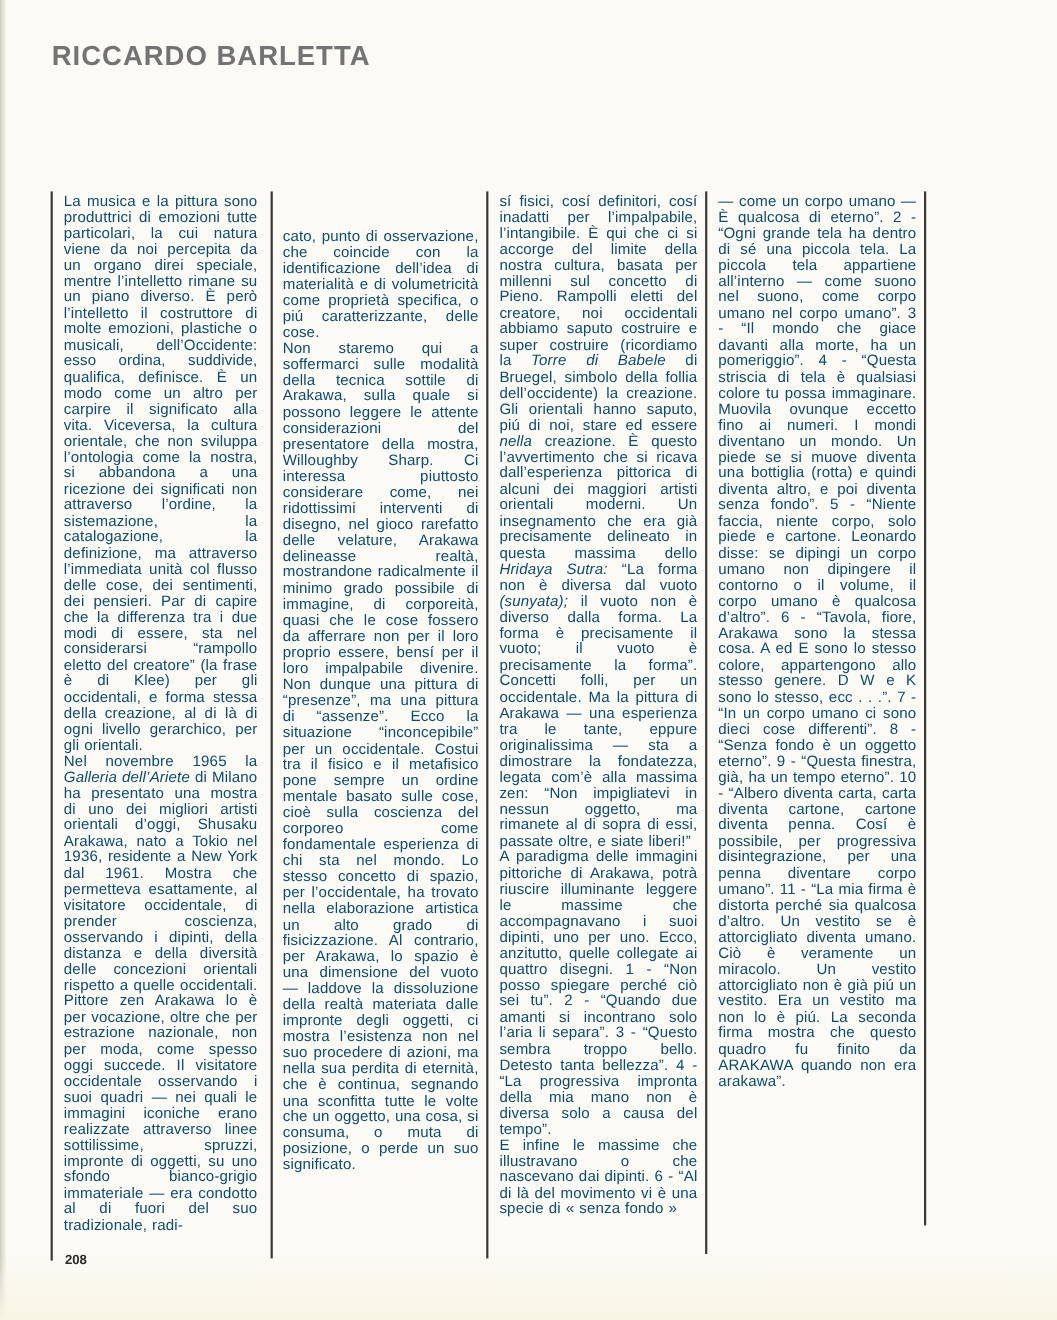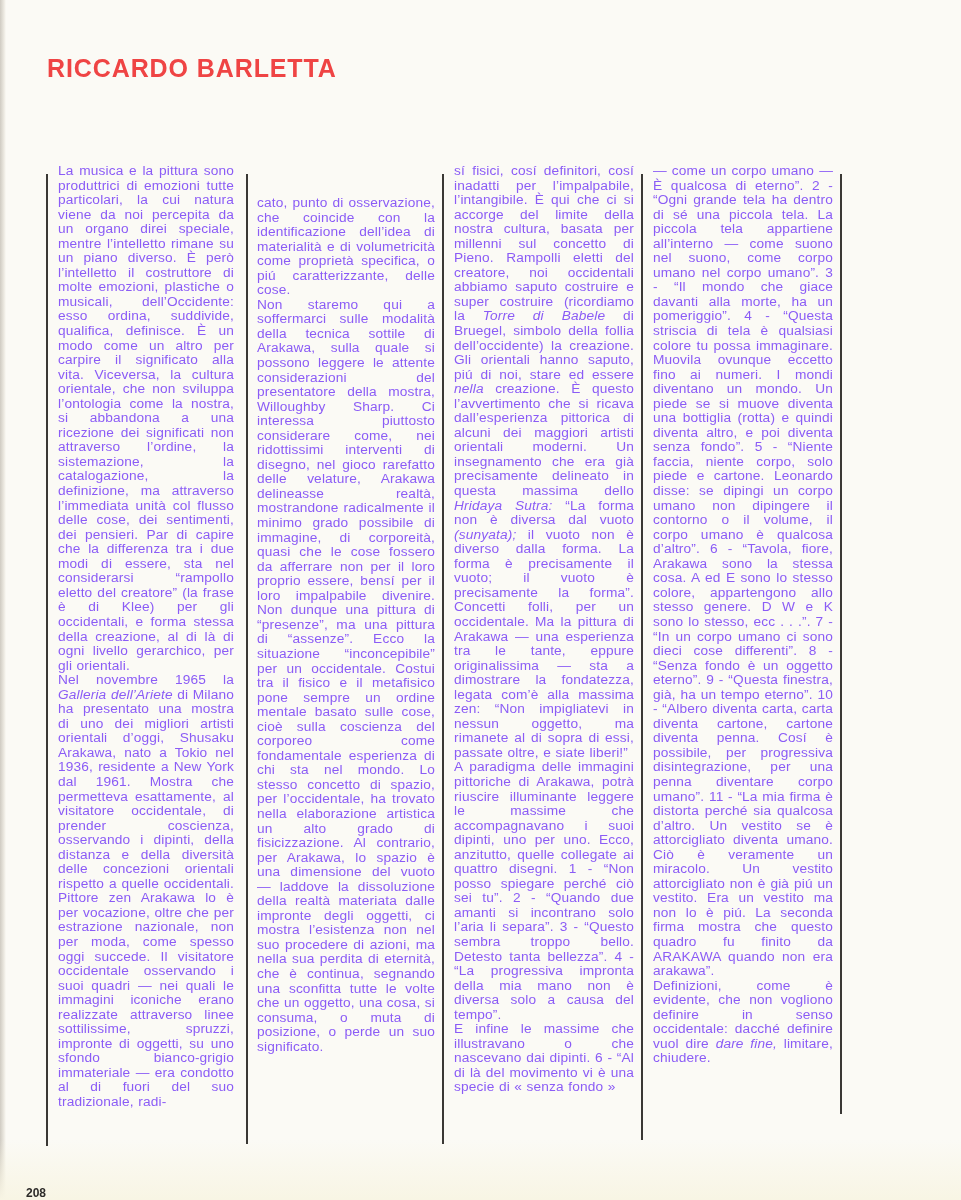--- a/index.html
+++ b/index.html
@@ -19,52 +19,51 @@
     }
     .header {
       position: absolute; left: 47px; top: 36px;
     }
     .author, .title {
       font-family: "Liberation Sans", sans-serif;
       font-weight: bold;
       font-size: 25px;
       line-height: 30px;
       letter-spacing: 0.9px;
-      color: #ef4444;
+      color: #737373;
       white-space: nowrap;
-      margin-top: 17px;
     }
     .col {
       position: absolute;
-      top: 164px;
+      top: 176px;
       font-size: 13.7px;
       line-height: 14.55px;
       text-align: justify;
       hyphens: manual;
-      color: #8b5cf6;
+      color: #0c4a6e;
       letter-spacing: 0.15px;
       word-spacing: 0.5px;
     }
     .col p { margin: 0; text-indent: 0; }
     .col p + p { margin-top: 0; }
     .c1 { left: 58px; width: 176px; }
     .c2 { left: 257px; width: 178px; margin-top: 32px; }
     .c3 { left: 454px; width: 180px; }
     .c4 { left: 653px; width: 180px; }
     .rule {
       position: absolute; width: 2px; background: #3a3835;
     }
     .r1 { left: 46px; top: 174px; height: 972px; }
     .r2 { left: 246px; top: 174px; height: 970px; }
     .r3 { left: 442px; top: 174px; height: 970px; }
     .r4 { left: 641px; top: 174px; height: 966px; }
     .r5 { left: 840px; top: 174px; height: 940px; }
     .page-number {
-      position: absolute; left: 26px; top: 1138px;
-      font-weight: bold; font-size: 12px; color: #2d2b29; margin-top: 48px;
+      position: absolute; left: 59px; top: 1138px;
+      font-weight: bold; font-size: 12px; color: #2d2b29;
     }
     em { font-style: italic; }
   </style>
 </head>
 <body>
 
 <div class="left-edge"></div>
 <div class="bottom-tint"></div>
 
 <div class="header">
@@ -85,16 +84,15 @@
     <p><span>cato, punto di osservazione, che coincide con la identificazione dell’idea di materialità e di volumetricità come proprietà specifica, o piú caratterizzante, delle cose.</span></p>
     <p><span>Non staremo qui a soffermarci sulle modalità della tecnica sottile di Arakawa, sulla quale si possono leggere le attente considerazioni del presentatore della mostra, Willoughby Sharp. Ci interessa piuttosto considerare come, nei ridottissimi interventi di disegno, nel gioco rarefatto delle velature, Arakawa delineasse realtà, mostrandone radicalmente il minimo grado possibile di immagine, di corporeità, quasi che le cose fossero da afferrare non per il loro proprio essere, bensí per il loro impalpabile divenire. Non dunque una pittura di “presenze”, ma una pittura di “assenze”. Ecco la situazione “inconcepibile” per un occidentale. Costui tra il fisico e il metafisico pone sempre un ordine mentale basato sulle cose, cioè sulla coscienza del corporeo come fondamentale esperienza di chi sta nel mondo. Lo stesso concetto di spazio, per l’occidentale, ha trovato nella elaborazione artistica un alto grado di fisicizzazione. Al contrario, per Arakawa, lo spazio è una dimensione del vuoto — laddove la dissoluzione della realtà materiata dalle impronte degli oggetti, ci mostra l’esistenza non nel suo procedere di azioni, ma nella sua perdita di eternità, che è continua, segnando una sconfitta tutte le volte che un oggetto, una cosa, si consuma, o muta di posizione, o perde un suo significato.</span></p>
   </div>
 <div class="col c3">
     <p><span>sí fisici, cosí definitori, cosí inadatti per l’impalpabile, l’intangibile. È qui che ci si accorge del limite della nostra cultura, basata per millenni sul concetto di Pieno. Rampolli eletti del creatore, noi occidentali abbiamo saputo costruire e super costruire (ricordiamo la </span><em>Torre di Babele</em><span> di Bruegel, simbolo della follia dell’occidente) la creazione. Gli orientali hanno saputo, piú di noi, stare ed essere </span><em>nella</em><span> creazione. È questo l’avvertimento che si ricava dall’esperienza pittorica di alcuni dei maggiori artisti orientali moderni. Un insegnamento che era già precisamente delineato in questa massima dello </span><em>Hridaya Sutra:</em><span> “La forma non è diversa dal vuoto </span><em>(sunyata);</em><span> il vuoto non è diverso dalla forma. La forma è precisamente il vuoto; il vuoto è precisamente la forma”. Concetti folli, per un occidentale. Ma la pittura di Arakawa — una esperienza tra le tante, eppure originalissima — sta a dimostrare la fondatezza, legata com’è alla massima zen: “Non impigliatevi in nessun oggetto, ma rimanete al di sopra di essi, passate oltre, e siate liberi!”</span></p>
     <p><span>A paradigma delle immagini pittoriche di Arakawa, potrà riuscire illuminante leggere le massime che accompagnavano i suoi dipinti, uno per uno. Ecco, anzitutto, quelle collegate ai quattro disegni. 1 - “Non posso spiegare perché ciò sei tu”. 2 - “Quando due amanti si incontrano solo l’aria li separa”. 3 - “Questo sembra troppo bello. Detesto tanta bellezza”. 4 - “La progressiva impronta della mia mano non è diversa solo a causa del tempo”.</span></p>
     <p><span>E infine le massime che illustravano o che nascevano dai dipinti. 6 - “Al di là del movimento vi è una specie di « senza fondo »</span></p>
   </div>
 <div class="col c4">
     <p><span>— come un corpo umano — È qualcosa di eterno”. 2 - “Ogni grande tela ha dentro di sé una piccola tela. La piccola tela appartiene all’interno — come suono nel suono, come corpo umano nel corpo umano”. 3 - “Il mondo che giace davanti alla morte, ha un pomeriggio”. 4 - “Questa striscia di tela è qualsiasi colore tu possa immaginare. Muovila ovunque eccetto fino ai numeri. I mondi diventano un mondo. Un piede se si muove diventa una bottiglia (rotta) e quindi diventa altro, e poi diventa senza fondo”. 5 - “Niente faccia, niente corpo, solo piede e cartone. Leonardo disse: se dipingi un corpo umano non dipingere il contorno o il volume, il corpo umano è qualcosa d’altro”. 6 - “Tavola, fiore, Arakawa sono la stessa cosa. A ed E sono lo stesso colore, appartengono allo stesso genere. D W e K sono lo stesso, ecc . . .”. 7 - “In un corpo umano ci sono dieci cose differenti”. 8 - “Senza fondo è un oggetto eterno”. 9 - “Questa finestra, già, ha un tempo eterno”. 10 - “Albero diventa carta, carta diventa cartone, cartone diventa penna. Cosí è possibile, per progressiva disintegrazione, per una penna diventare corpo umano”. 11 - “La mia firma è distorta perché sia qualcosa d’altro. Un vestito se è attorcigliato diventa umano. Ciò è veramente un miracolo. Un vestito attorcigliato non è già piú un vestito. Era un vestito ma non lo è piú. La seconda firma mostra che questo quadro fu finito da ARAKAWA quando non era arakawa”.</span></p>
-    <p><span>Definizioni, come è evidente, che non vogliono definire in senso occidentale: dacché definire vuol dire </span><em>dare fine,</em><span> limitare, chiudere.</span></p>
   </div>
 
 <div class="page-number">208</div>
 
 </body></html>

